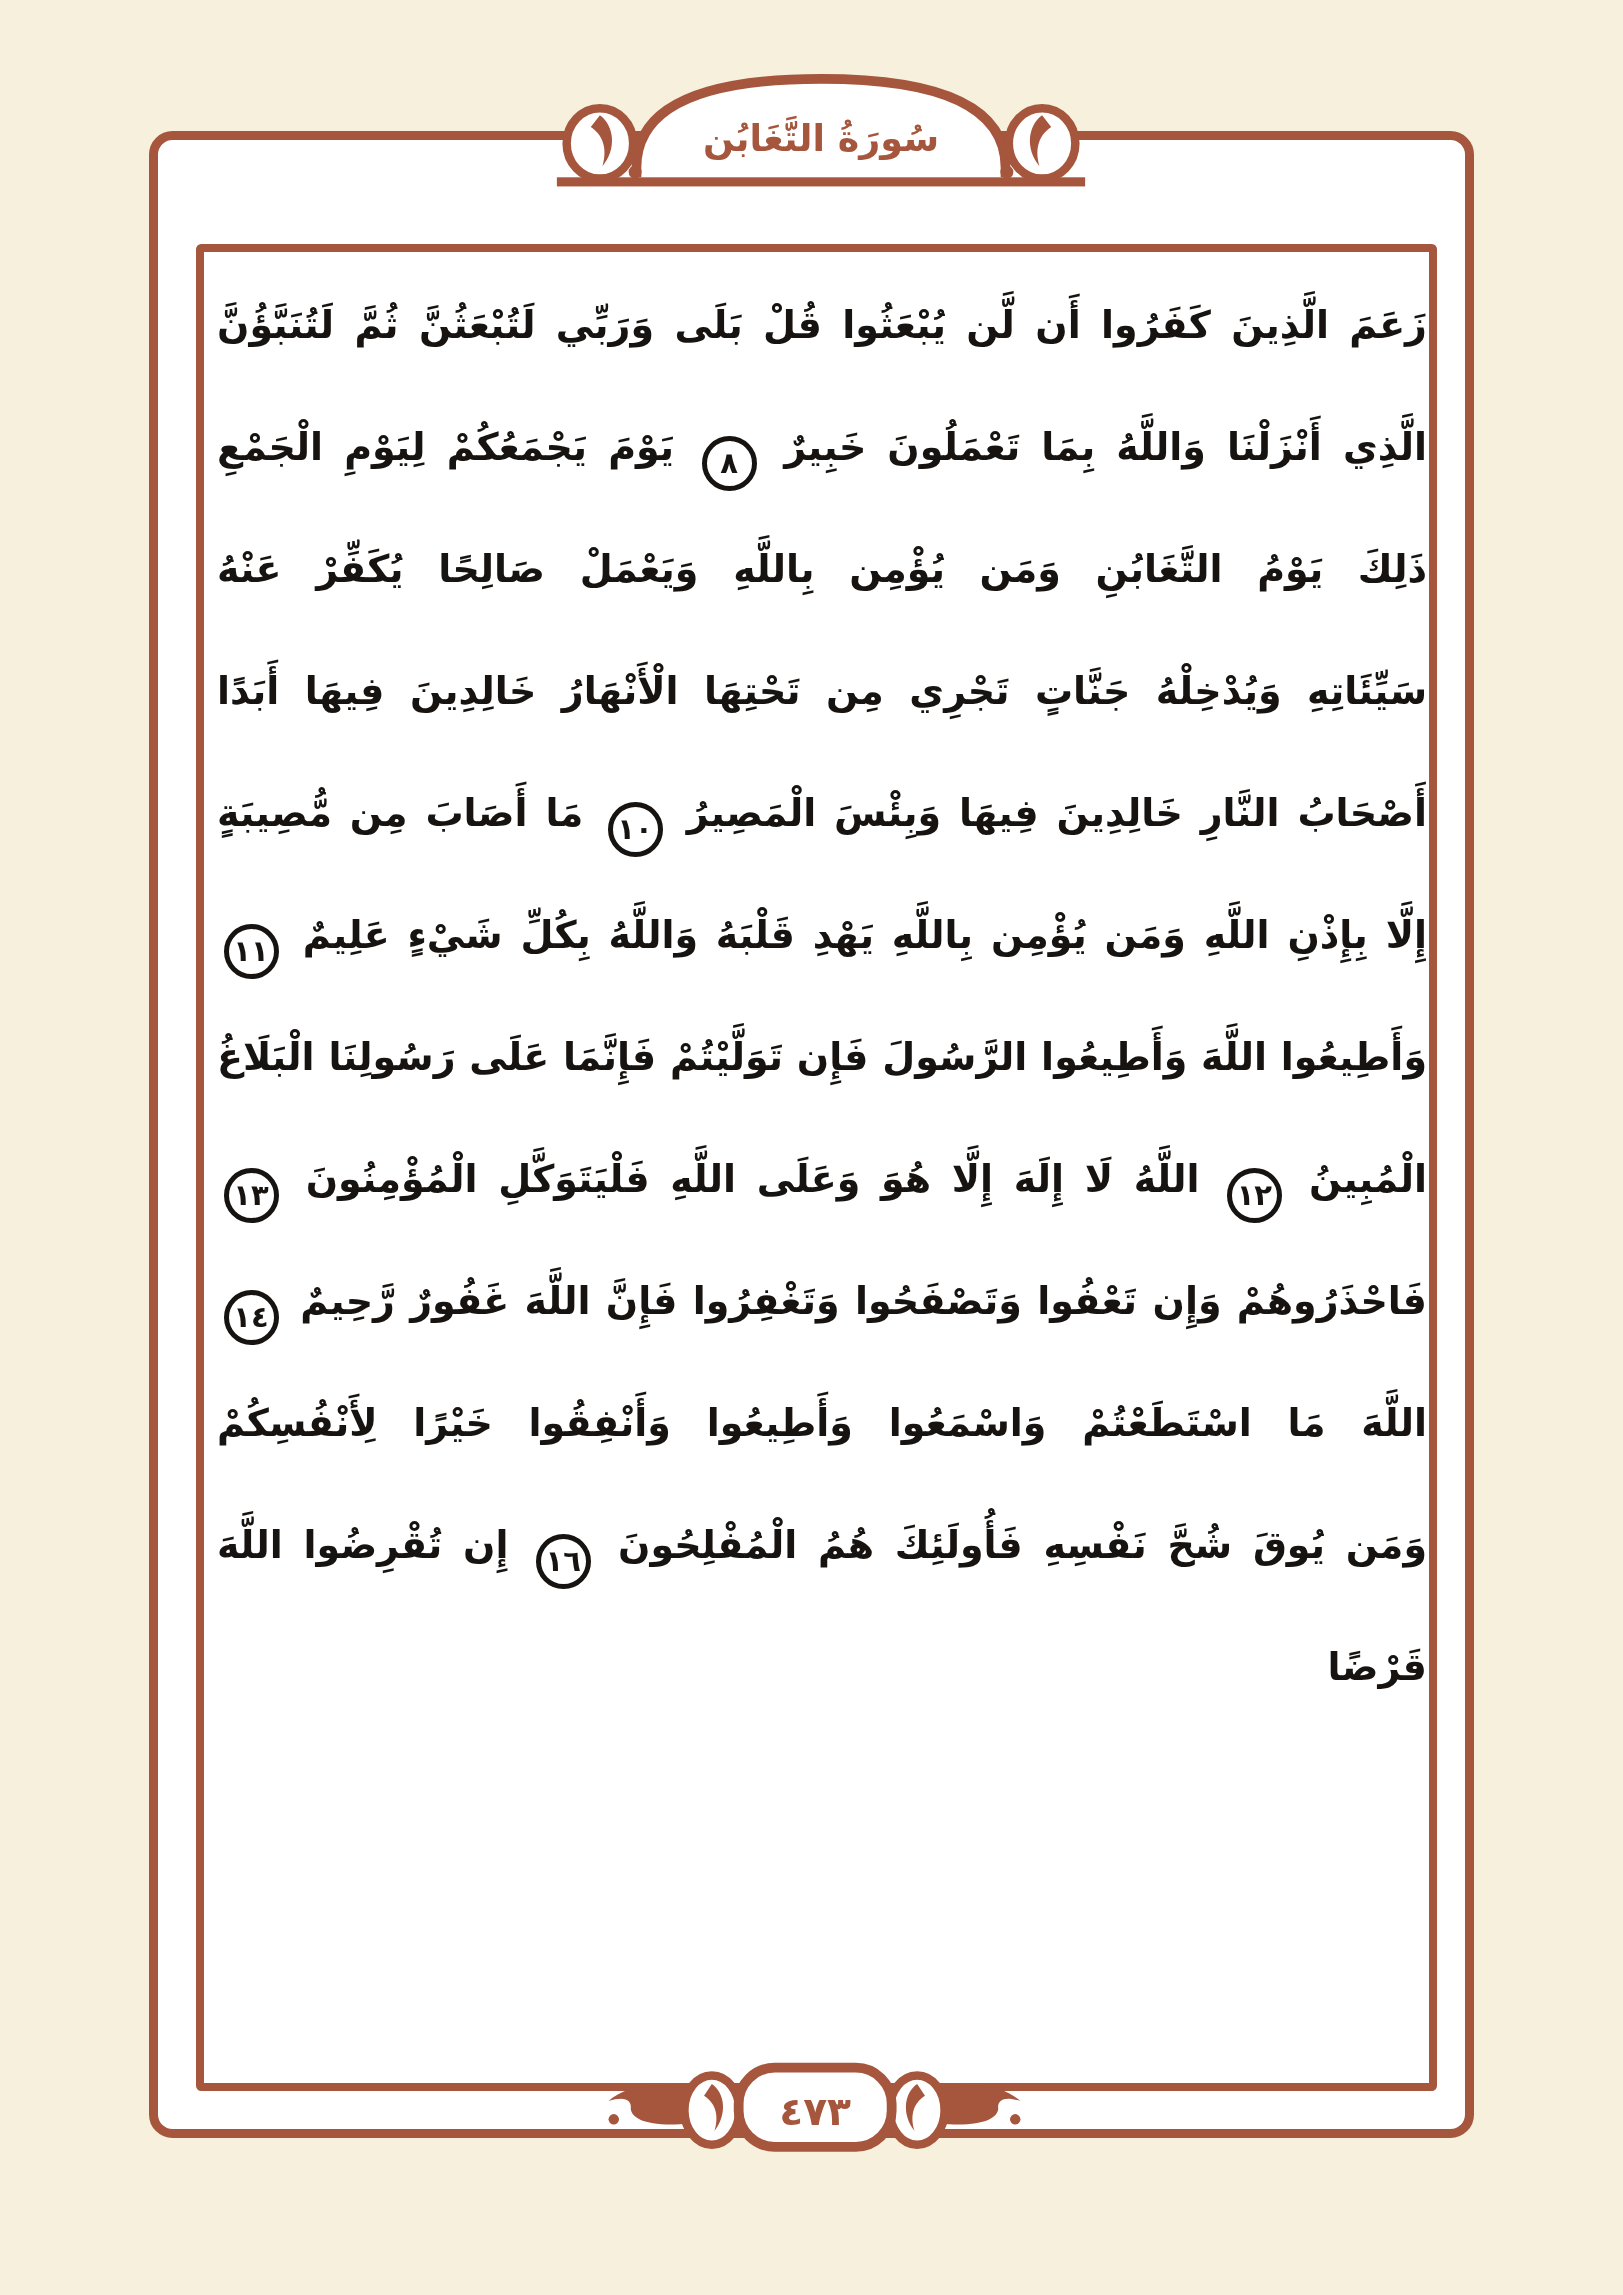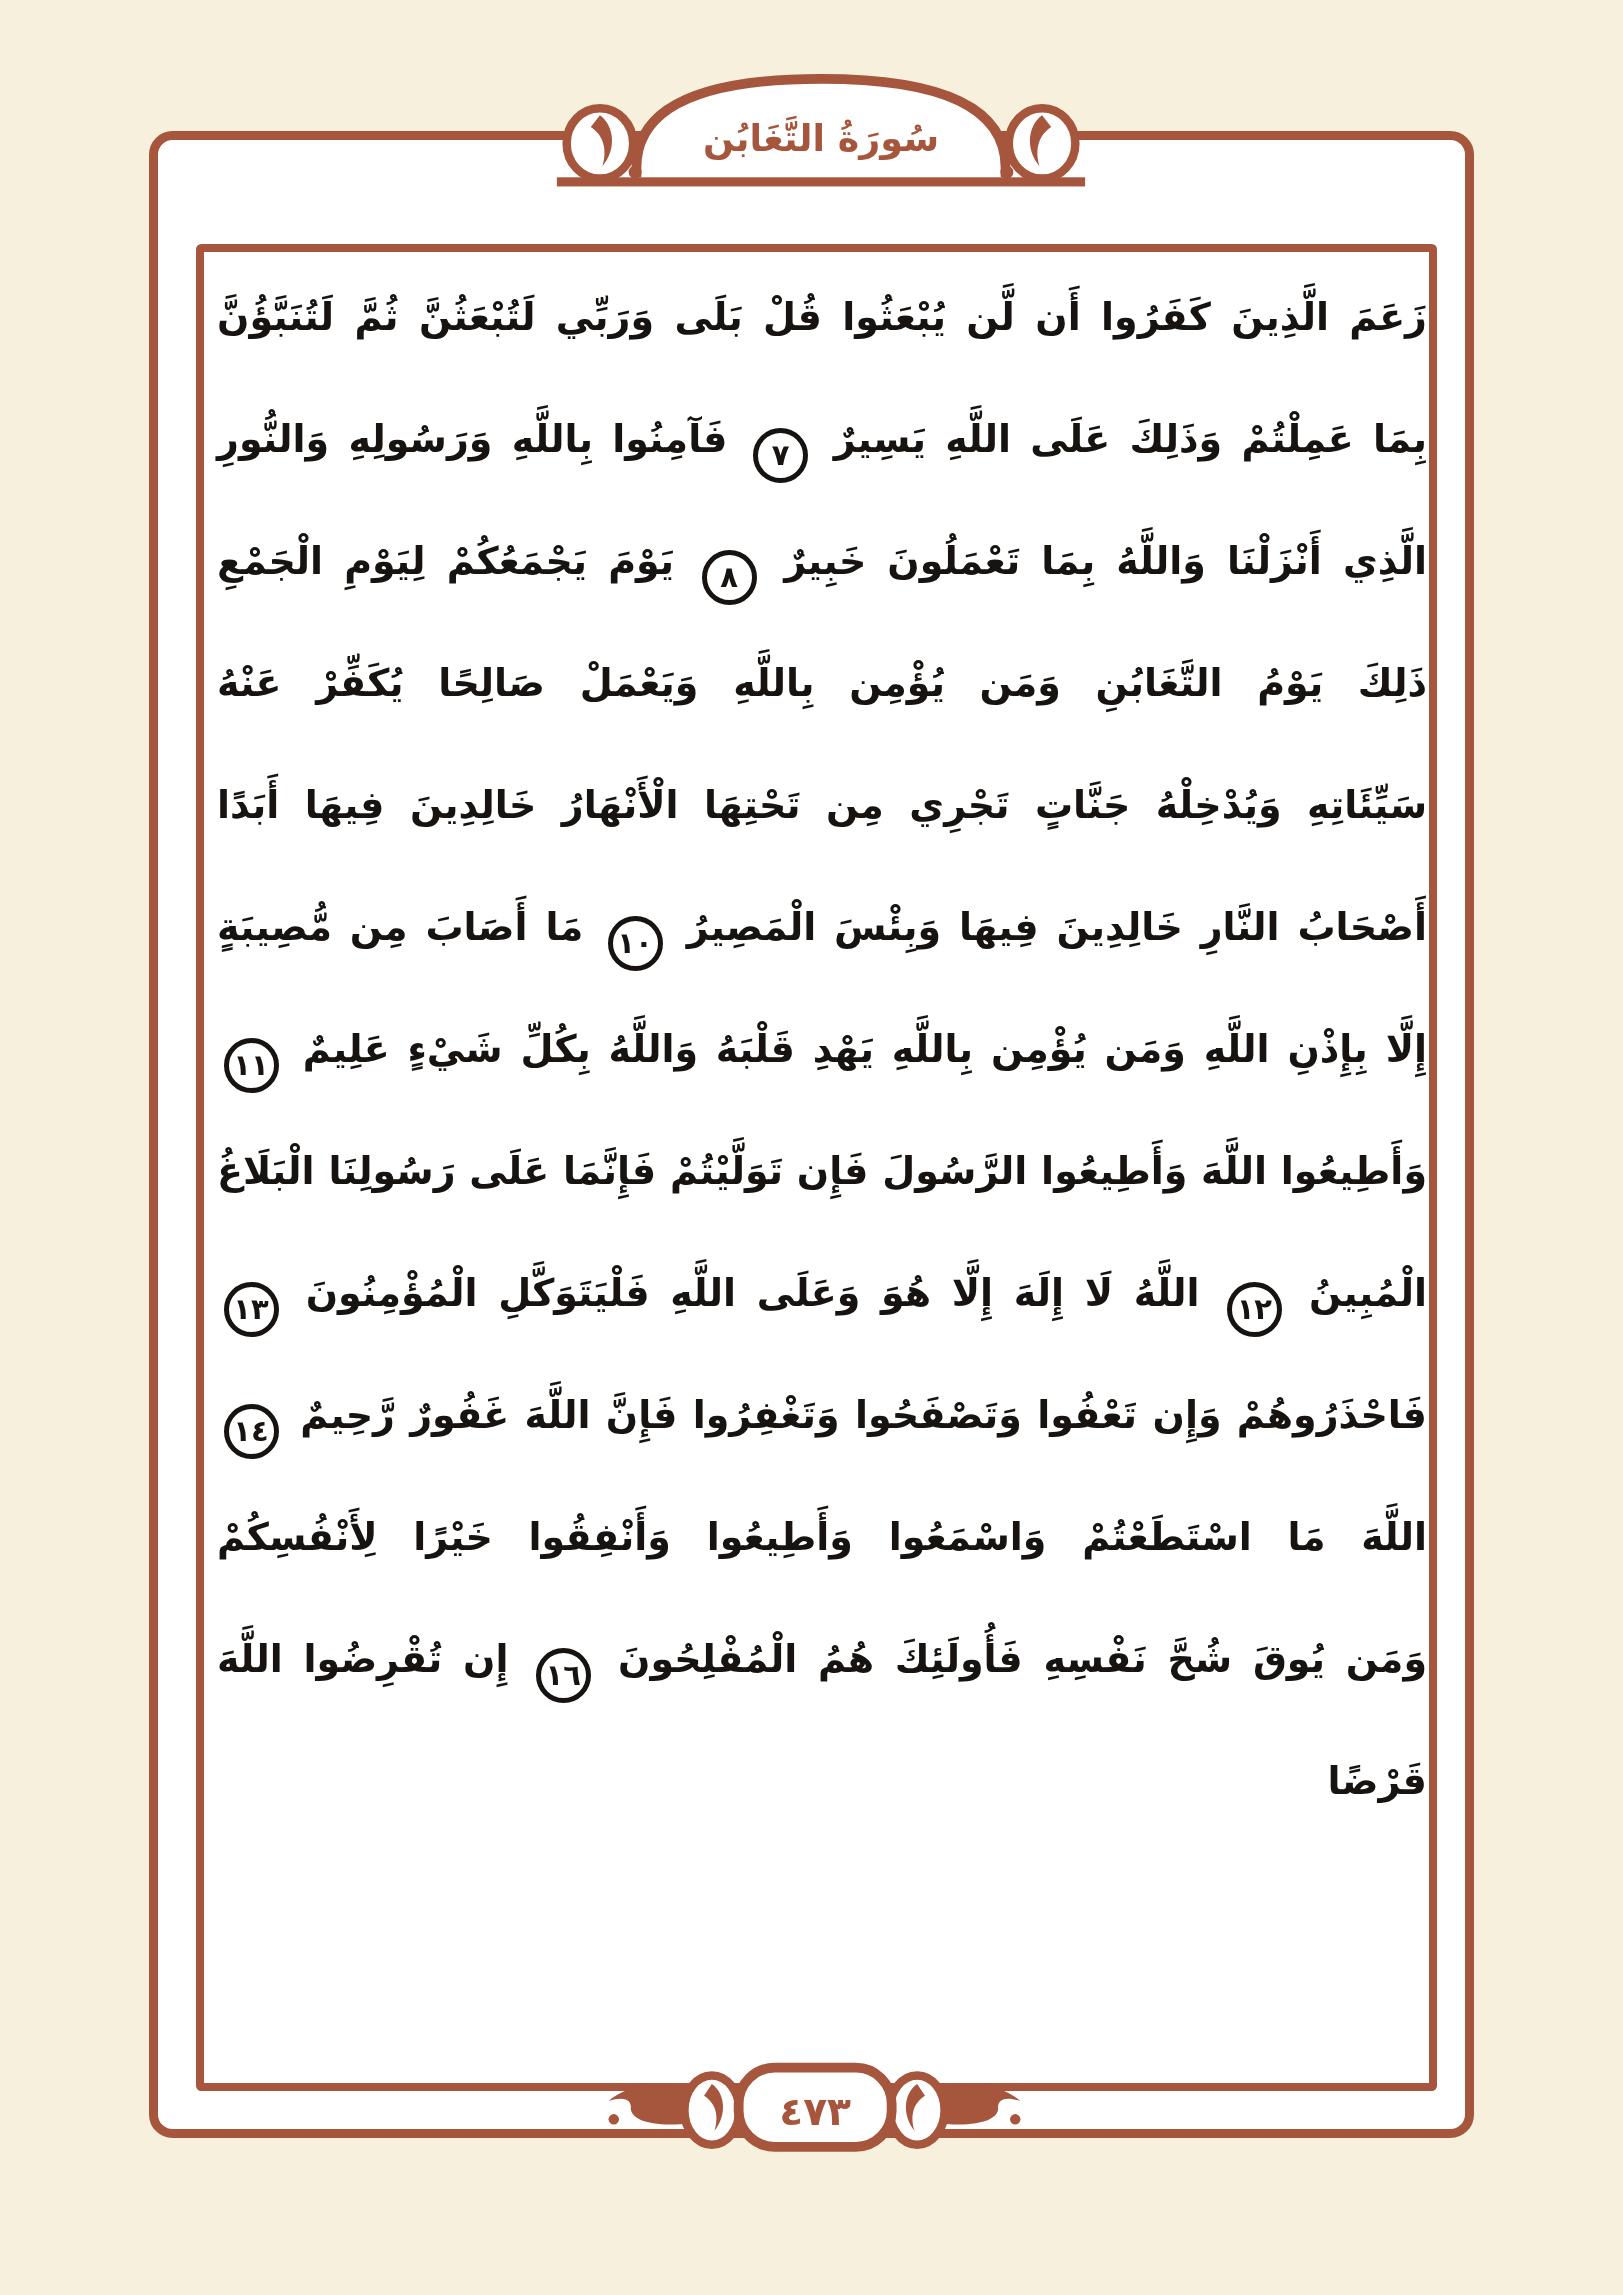--- a/index.html
+++ b/index.html
@@ -40,21 +40,21 @@
   .ornament.top{left:556px;top:71px;width:530px;height:120px;}
   .ornament.bottom{left:602px;top:2059px;width:425px;height:105px;}
   .o-shape{fill:var(--paper);stroke:var(--frame);}
   .o-fill{fill:var(--frame);stroke:none;}
   .o-text{
     fill:var(--frame);
     font-family:"DejaVu Sans",sans-serif;
     font-weight:bold;
   }
   .text-block{
-    position:absolute;left:217px;top:256px;
+    position:absolute;left:217px;top:264px;
     width:1210px;height:1825px;
     z-index:3;
   }
   .quran-line{
     height:122px;
     line-height:122px;
     direction:rtl;
     text-align:justify;
     text-align-last:justify;
     font-family:"DejaVu Sans",sans-serif;
@@ -101,21 +101,20 @@
     <ellipse class="o-shape" stroke-width="13" cx="744" cy="111" rx="51" ry="54"></ellipse>
 
     <path class="o-fill" d="M66,68 C88,84 92,120 70,146 C78,118 70,98 52,86 Z"></path>
     <path class="o-fill" d="M744,68 C722,84 718,120 740,146 C732,118 740,98 758,86 Z"></path>
 
     <text class="o-text" x="405" y="122" font-size="56" text-anchor="middle">سُورَةُ التَّغَابُن</text>
   </svg>
 
   <div class="text-block" id="text-block">
       <div class="quran-line"><span class="seg">زَعَمَ الَّذِينَ كَفَرُوا أَن لَّن يُبْعَثُوا قُلْ بَلَى وَرَبِّي لَتُبْعَثُنَّ ثُمَّ لَتُنَبَّؤُنَّ</span> </div>
-      <div class="quran-line"><span class="seg">بِمَا عَمِلْتُمْ وَذَلِكَ عَلَى اللَّهِ يَسِيرٌ</span> <span class="ayah-marker">٧</span> <span class="seg">فَآمِنُوا بِاللَّهِ وَرَسُولِهِ وَالنُّورِ</span> </div>
       <div class="quran-line"><span class="seg">الَّذِي أَنْزَلْنَا وَاللَّهُ بِمَا تَعْمَلُونَ خَبِيرٌ</span> <span class="ayah-marker">٨</span> <span class="seg">يَوْمَ يَجْمَعُكُمْ لِيَوْمِ الْجَمْعِ</span> </div>
       <div class="quran-line"><span class="seg">ذَلِكَ يَوْمُ التَّغَابُنِ وَمَن يُؤْمِن بِاللَّهِ وَيَعْمَلْ صَالِحًا يُكَفِّرْ عَنْهُ</span> </div>
       <div class="quran-line"><span class="seg">سَيِّئَاتِهِ وَيُدْخِلْهُ جَنَّاتٍ تَجْرِي مِن تَحْتِهَا الْأَنْهَارُ خَالِدِينَ فِيهَا أَبَدًا</span> </div>
       <div class="quran-line"><span class="seg">أَصْحَابُ النَّارِ خَالِدِينَ فِيهَا وَبِئْسَ الْمَصِيرُ</span> <span class="ayah-marker">١٠</span> <span class="seg">مَا أَصَابَ مِن مُّصِيبَةٍ</span> </div>
       <div class="quran-line"><span class="seg">إِلَّا بِإِذْنِ اللَّهِ وَمَن يُؤْمِن بِاللَّهِ يَهْدِ قَلْبَهُ وَاللَّهُ بِكُلِّ شَيْءٍ عَلِيمٌ</span> <span class="ayah-marker">١١</span> </div>
       <div class="quran-line"><span class="seg">وَأَطِيعُوا اللَّهَ وَأَطِيعُوا الرَّسُولَ فَإِن تَوَلَّيْتُمْ فَإِنَّمَا عَلَى رَسُولِنَا الْبَلَاغُ</span> </div>
       <div class="quran-line"><span class="seg">الْمُبِينُ</span> <span class="ayah-marker">١٢</span> <span class="seg">اللَّهُ لَا إِلَهَ إِلَّا هُوَ وَعَلَى اللَّهِ فَلْيَتَوَكَّلِ الْمُؤْمِنُونَ</span> <span class="ayah-marker">١٣</span> </div>
       <div class="quran-line"><span class="seg">فَاحْذَرُوهُمْ وَإِن تَعْفُوا وَتَصْفَحُوا وَتَغْفِرُوا فَإِنَّ اللَّهَ غَفُورٌ رَّحِيمٌ</span> <span class="ayah-marker">١٤</span> </div>
       <div class="quran-line"><span class="seg">اللَّهَ مَا اسْتَطَعْتُمْ وَاسْمَعُوا وَأَطِيعُوا وَأَنْفِقُوا خَيْرًا لِأَنْفُسِكُمْ</span> </div>
       <div class="quran-line"><span class="seg">وَمَن يُوقَ شُحَّ نَفْسِهِ فَأُولَئِكَ هُمُ الْمُفْلِحُونَ</span> <span class="ayah-marker">١٦</span> <span class="seg">إِن تُقْرِضُوا اللَّهَ قَرْضًا</span> </div>

